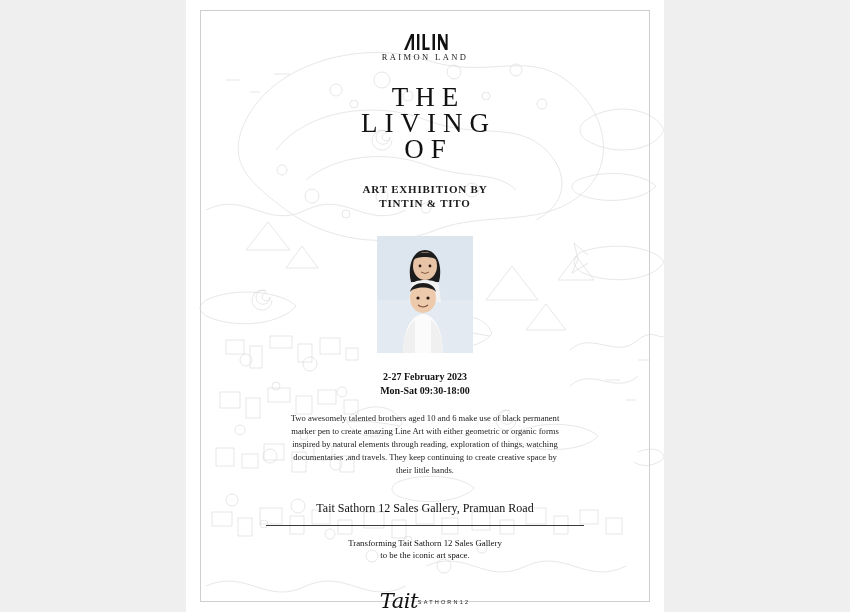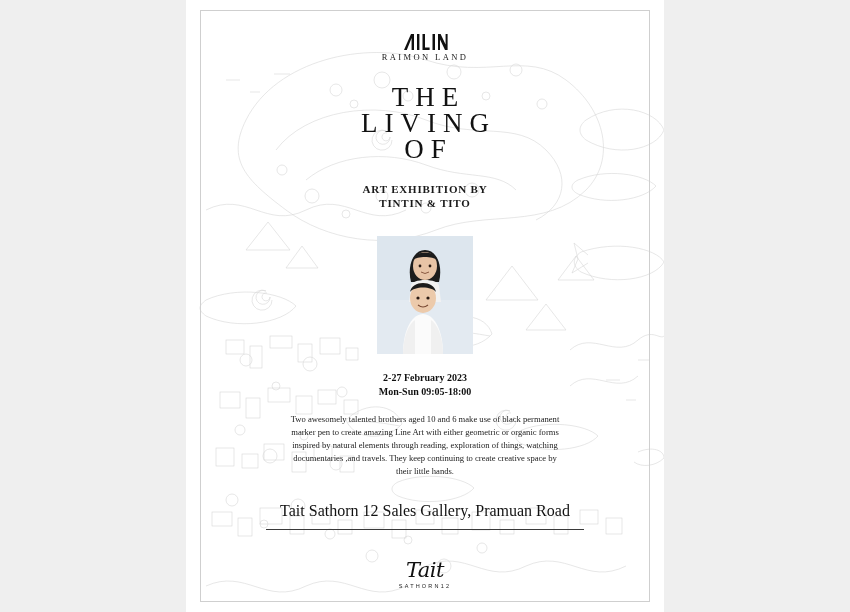--- a/index.html
+++ b/index.html
@@ -135,21 +135,21 @@
     font-size: 8.6px;
     line-height: 13px;
     color: #1c1c1c;
   }
 
   
   .venue {
     margin-top: 24px;
     text-align: center;
     font-family: "Liberation Serif", serif;
-    font-size: 16px;
+    font-size: 12px;
     color: #111;
   }
   .rule {
     margin-top: 9px;
     width: 318px;
     height: 1px;
     background: #3a3a3a;
   }
   .tagline {
     margin-top: 11px;
@@ -157,21 +157,21 @@
     font-family: "Liberation Serif", serif;
     font-size: 8.8px;
     line-height: 12px;
     color: #111;
   }
 
   
   .footer-logo {
     margin-top: 29px;
     display: flex;
-    flex-direction: column;
+    flex-direction: row;
     align-items: center;
   }
   .footer-script {
     font-family: "DejaVu Serif", serif;
     font-style: italic;
     font-size: 21px;
     color: #111;
     letter-spacing: -0.5px;
     line-height: 22px;
   }
@@ -352,28 +352,32 @@
             <path d="M26 118 C26 92, 36 78, 46 78 C56 78, 66 92, 66 118 Z" fill="#fbfbfb"></path>
             <path d="M26 118 C26 100, 32 88, 38 84 L38 118 Z" fill="#f0f0f0"></path>
             <path d="M54 84 C60 88, 66 100, 66 118 L54 118 Z" fill="#f0f0f0"></path>
           </g>
           <rect x="0" y="0" width="96" height="118" fill="none"></rect>
         </svg>
       </div>
 
       <div class="dates">
         <div>2-27 February 2023</div>
-        <div>Mon-Sun 09:05-18:00</div>
+        <div>Mon-Sat 09:30-18:00</div>
       </div>
 
       <div class="body-copy">Two awesomely talented brothers aged 10 and 6 make use of black permanent marker pen to create amazing Line Art with either geometric or organic forms inspired by natural elements through reading, exploration of things, watching documentaries ,and travels. They keep continuing to create creative space by their little hands.</div>
 
       <div class="venue">Tait Sathorn 12 Sales Gallery, Pramuan Road</div>
       <div class="rule"></div>
 
+      <div class="tagline">
+        <div>Transforming Tait Sathorn 12 Sales Gallery</div>
+        <div>to be the iconic art space.</div>
+      </div>
 
       <div class="footer-logo">
         <div class="footer-script">Tait</div>
         <div class="footer-sub">SATHORN12</div>
       </div>
 
     </div>
   </div>
 </div>
 

